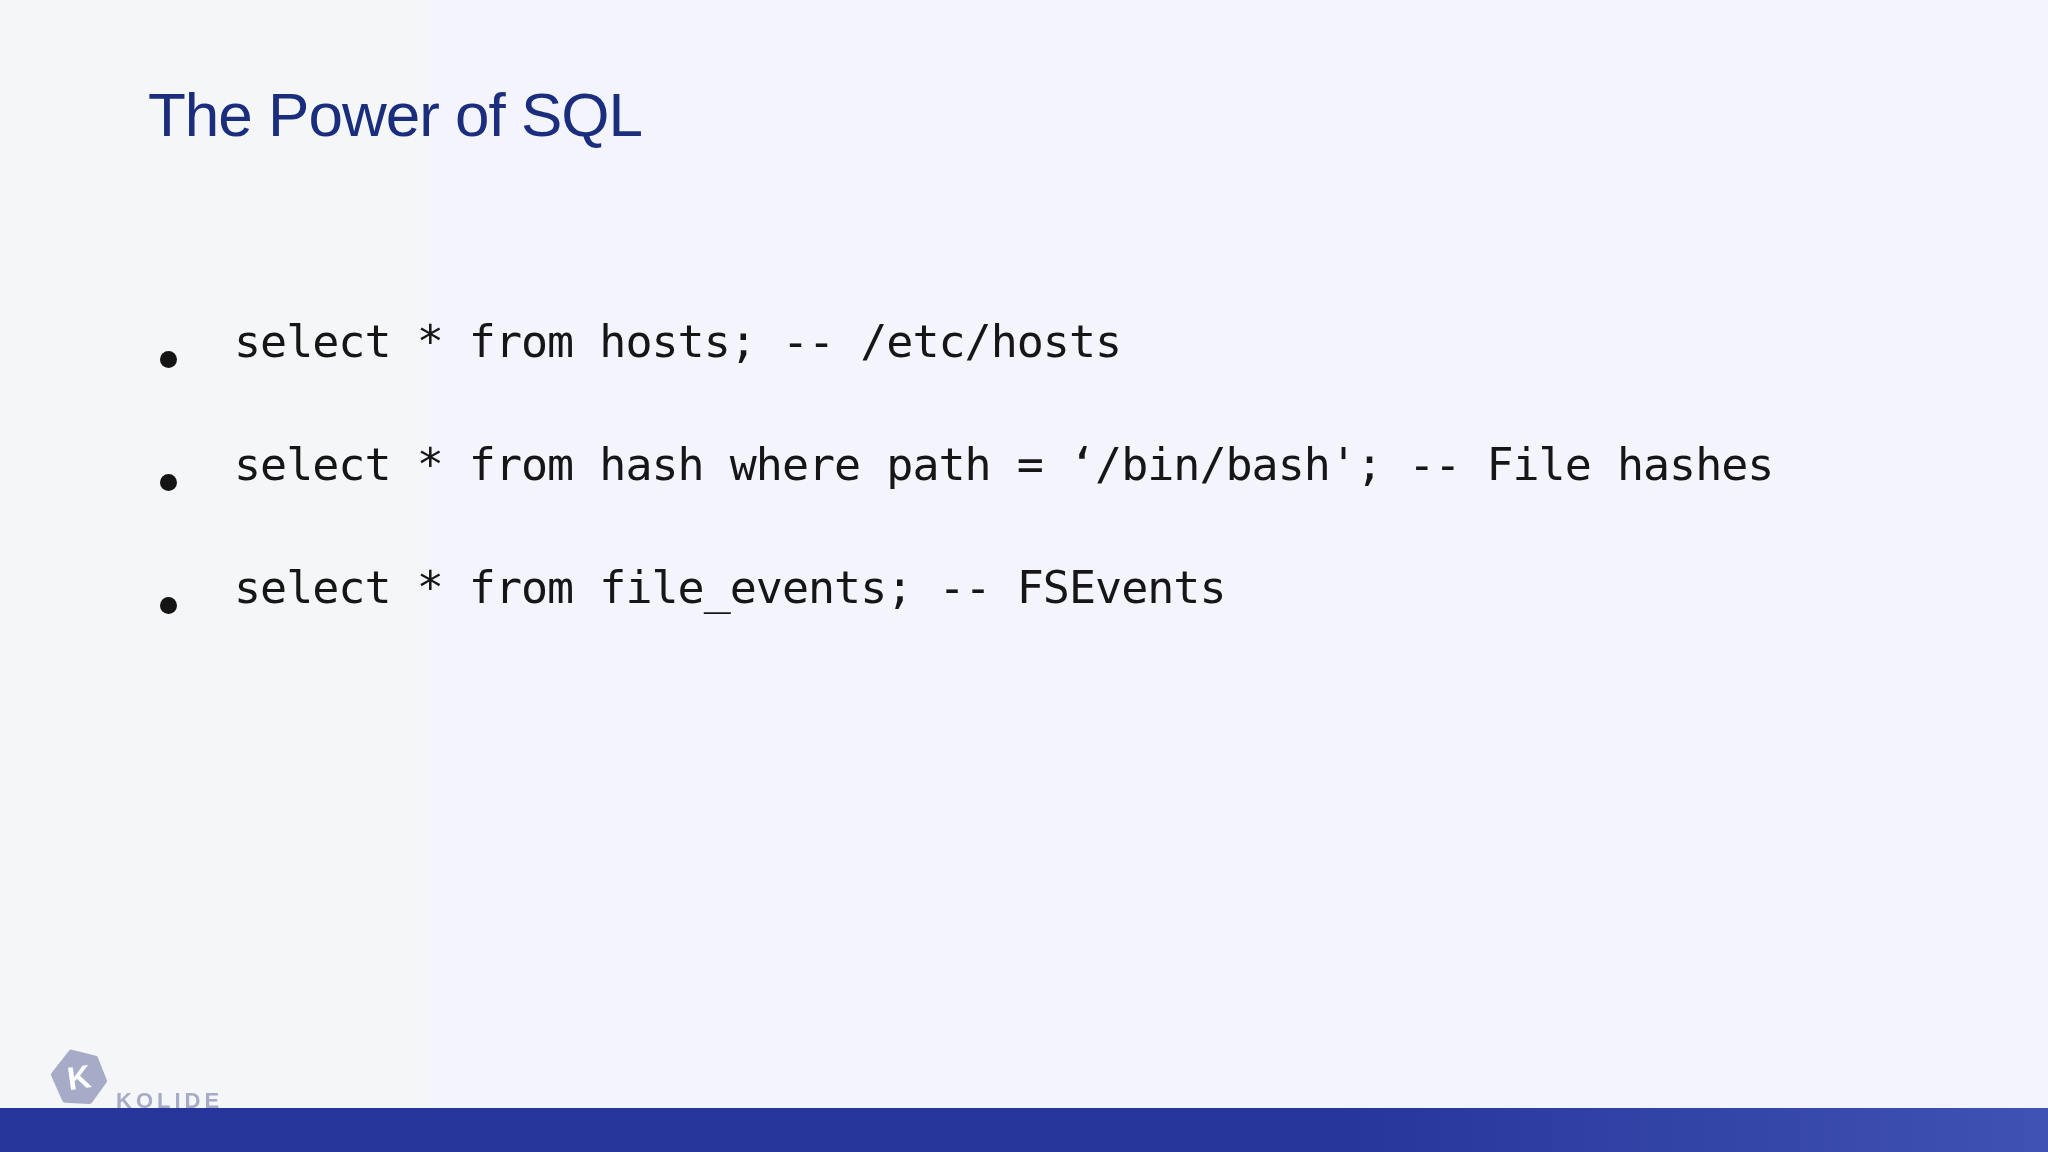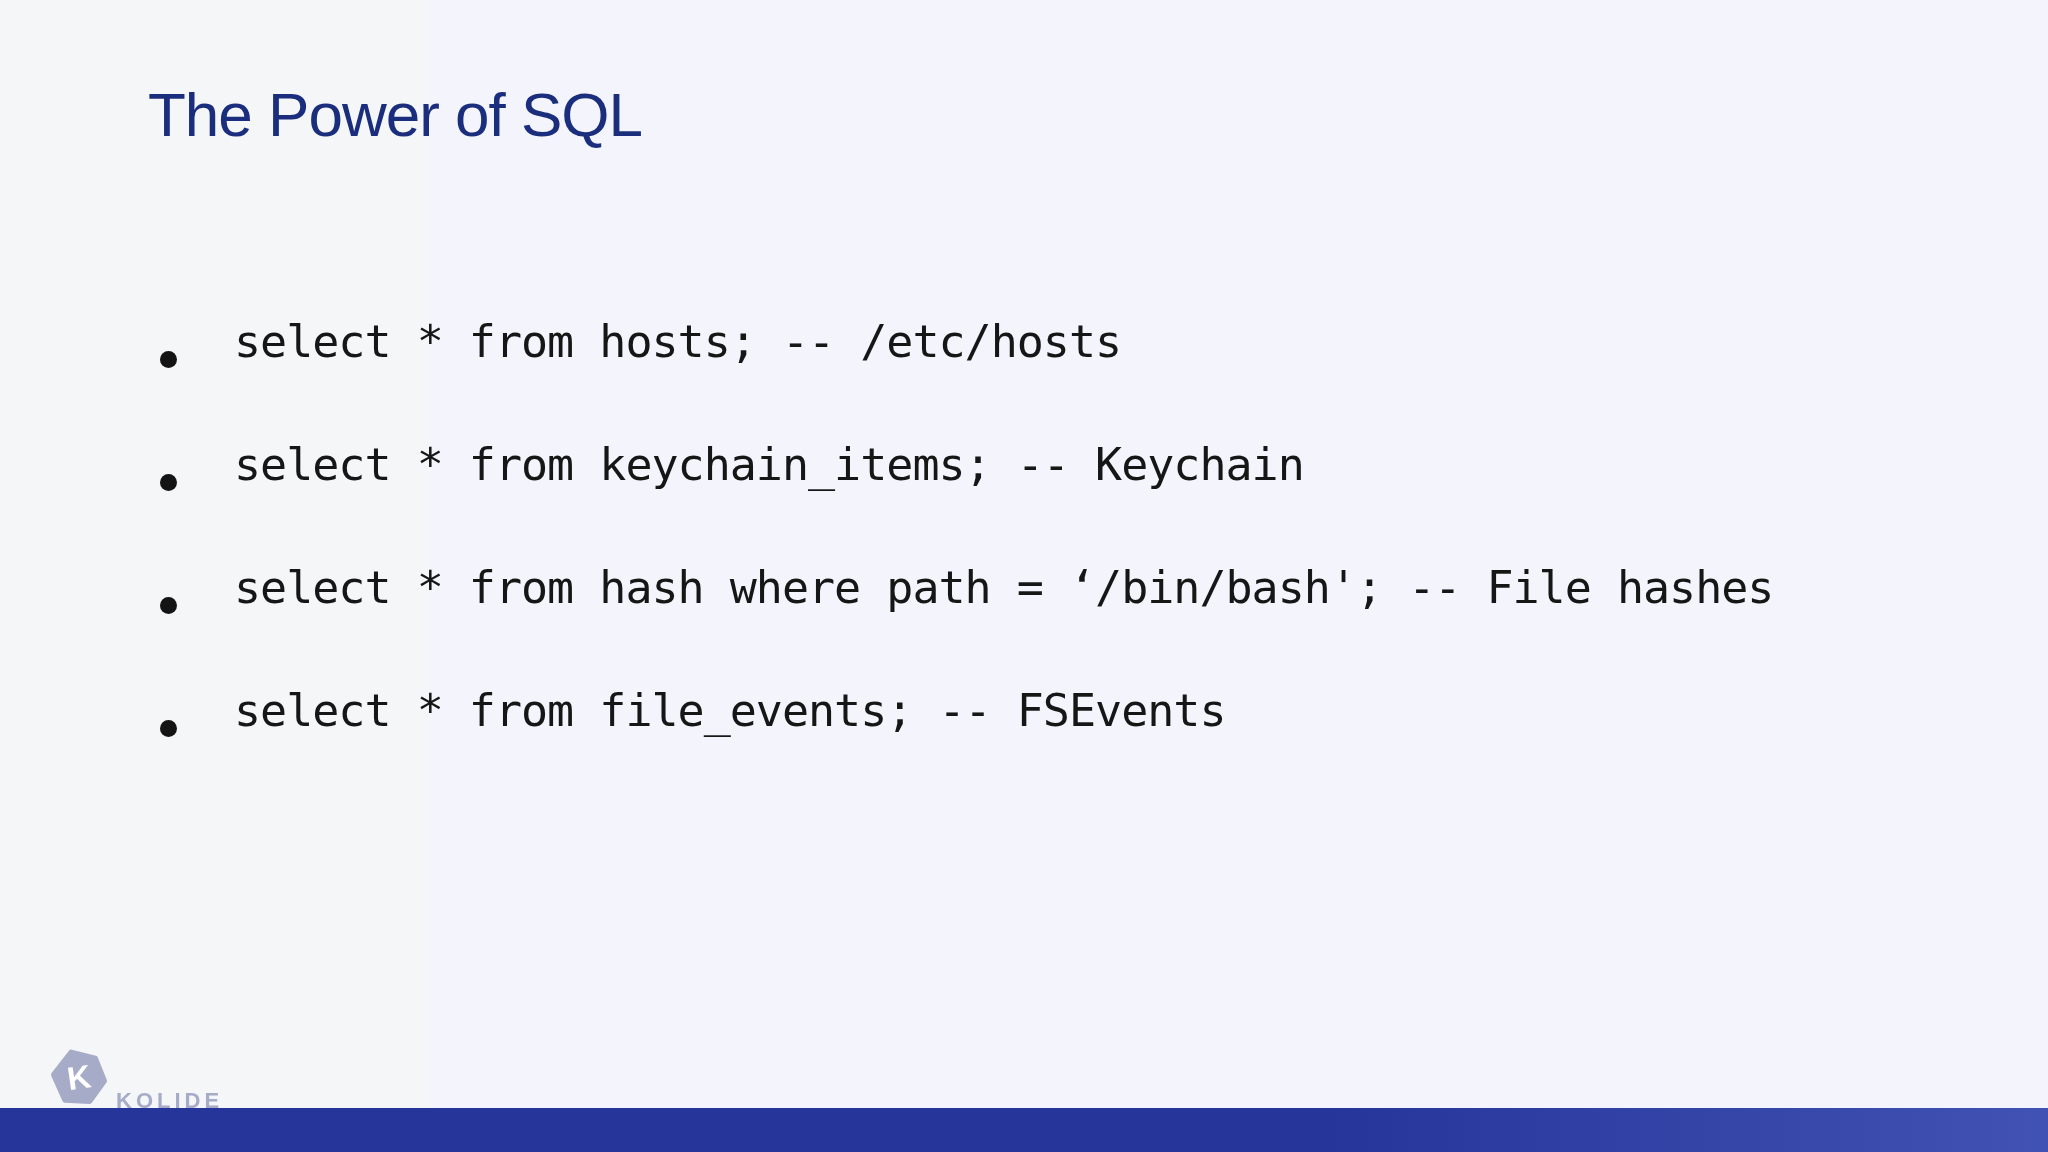--- a/index.html
+++ b/index.html
@@ -98,24 +98,20 @@
 
   <h1 class="slide-title">The Power of SQL</h1>
 
   <ul class="bullet-list">
     <li class="bullet-item">
       <span class="bullet-dot"></span>
       <code class="sql-text">select * from hosts; -- /etc/hosts</code>
     </li>
     <li class="bullet-item">
       <span class="bullet-dot"></span>
-      <code class="sql-text">select * from keychain_items; -- Keychain</code>
-    </li>
-    <li class="bullet-item">
-      <span class="bullet-dot"></span>
       <code class="sql-text">select * from hash where path = ‘/bin/bash'; -- File hashes</code>
     </li>
     <li class="bullet-item">
       <span class="bullet-dot"></span>
       <code class="sql-text">select * from file_events; -- FSEvents</code>
     </li>
   </ul>
 
   <div class="footer-logo">
     <svg class="logo-badge" viewBox="0 0 100 100" xmlns="http://www.w3.org/2000/svg">

